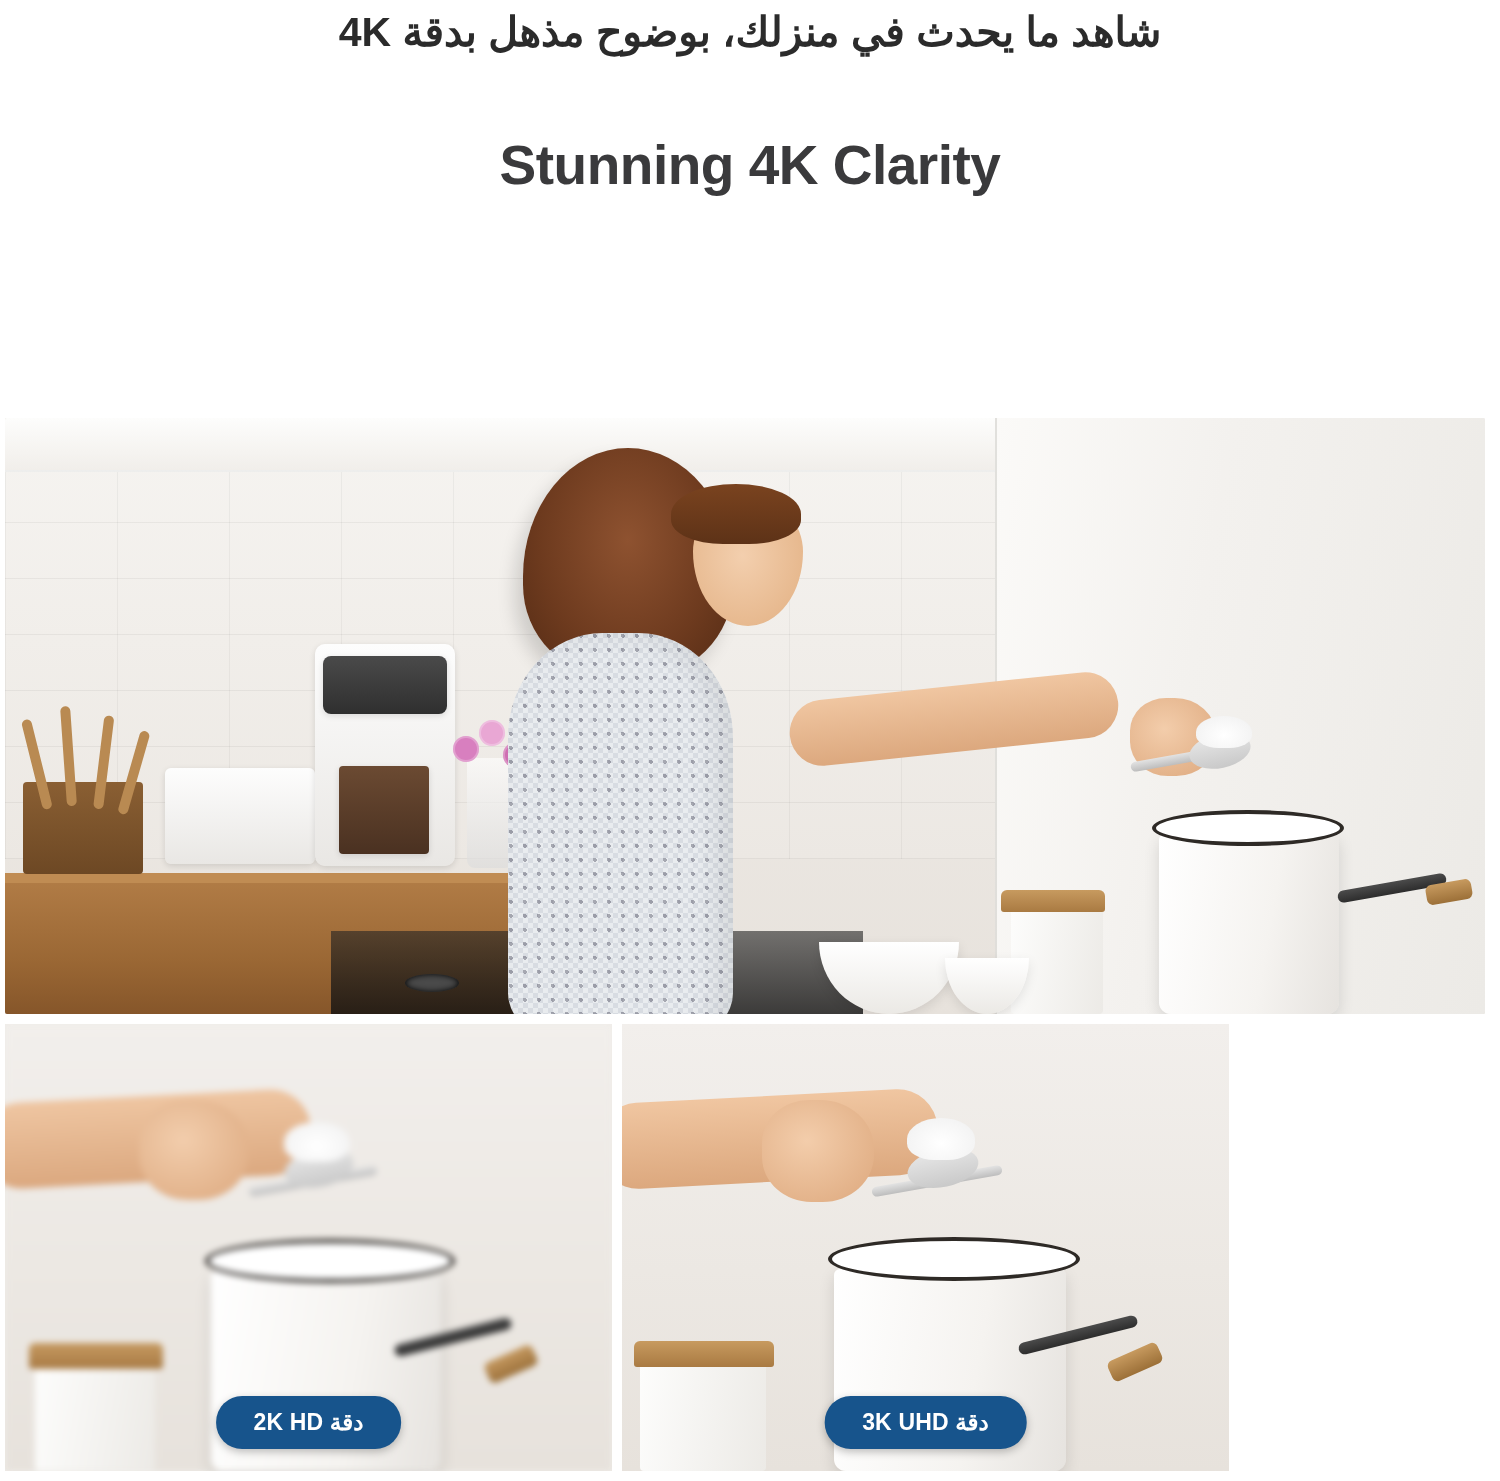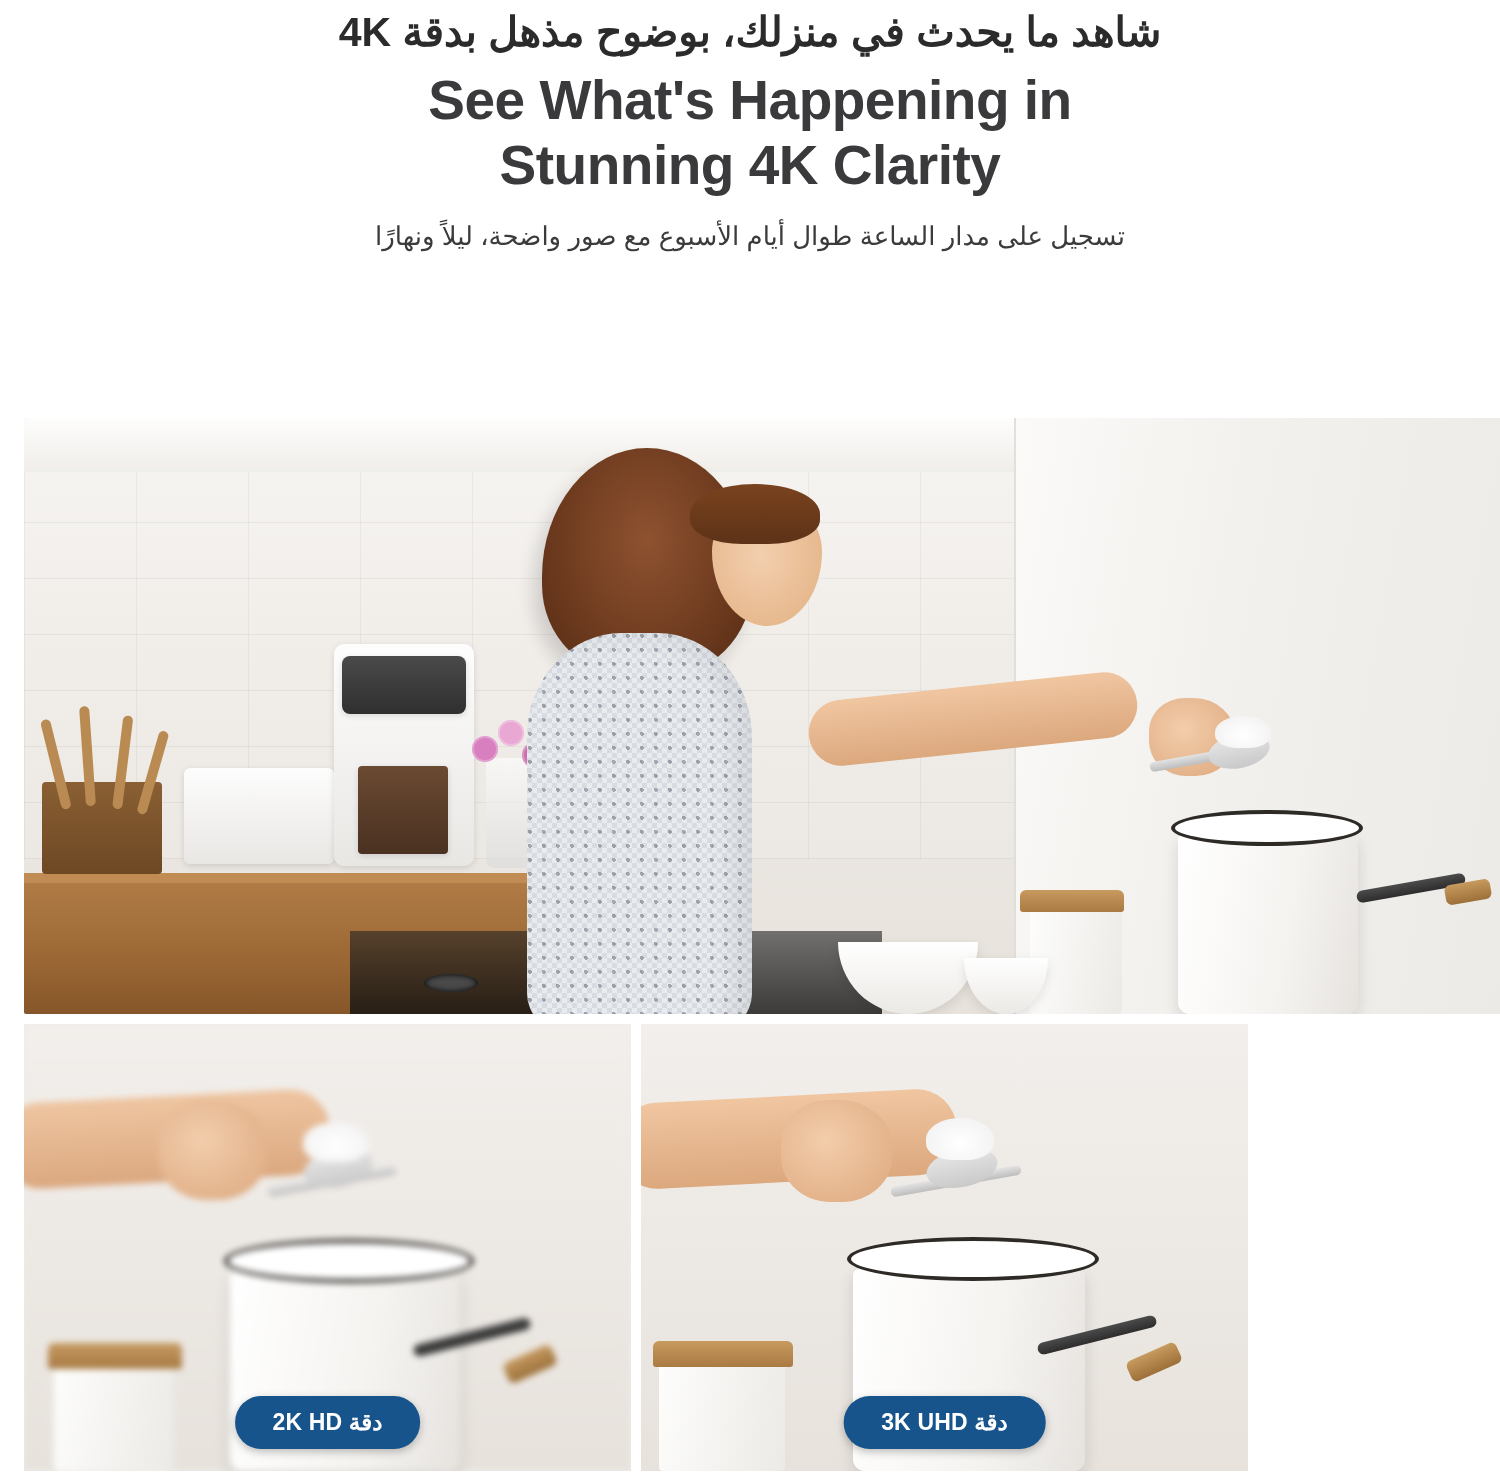--- a/index.html
+++ b/index.html
@@ -59,21 +59,21 @@
     font-size: 26px;
     line-height: 1.42;
     color: #3b3b3d;
     margin: 6px 0 0 0;
     font-weight: normal;
   }
 
   
   .gallery {
     position: absolute;
-    left: 24px;
+    left: 5px;
     top: 418px;
     width: 1224px;
   }
 
   .photo {
     position: relative;
     overflow: hidden;
     background: #efece8;
   }
 
@@ -340,24 +340,23 @@
   }
 </style>
 </head>
 <body>
 
 <div class="page">
 
   <div class="header">
     <h1 class="headline-ar">شاهد ما يحدث في منزلك، بوضوح مذهل بدقة 4K</h1>
     <h2 class="headline-en">
-      <span>See What's Happening in</span><br>
+      <br>
       <span>Stunning 4K Clarity</span>
     </h2>
-    <p class="sub-ar">تسجيل على مدار الساعة طوال أيام الأسبوع مع صور واضحة، ليلاً ونهارًا</p>
   </div>
 
   <div class="gallery">
 
     <div class="photo photo-main">
       <div class="scene">
         <div class="wall"></div>
         <div class="tile-wall"></div>
         <div class="upper-cab"></div>
         <div class="fridge"></div>

